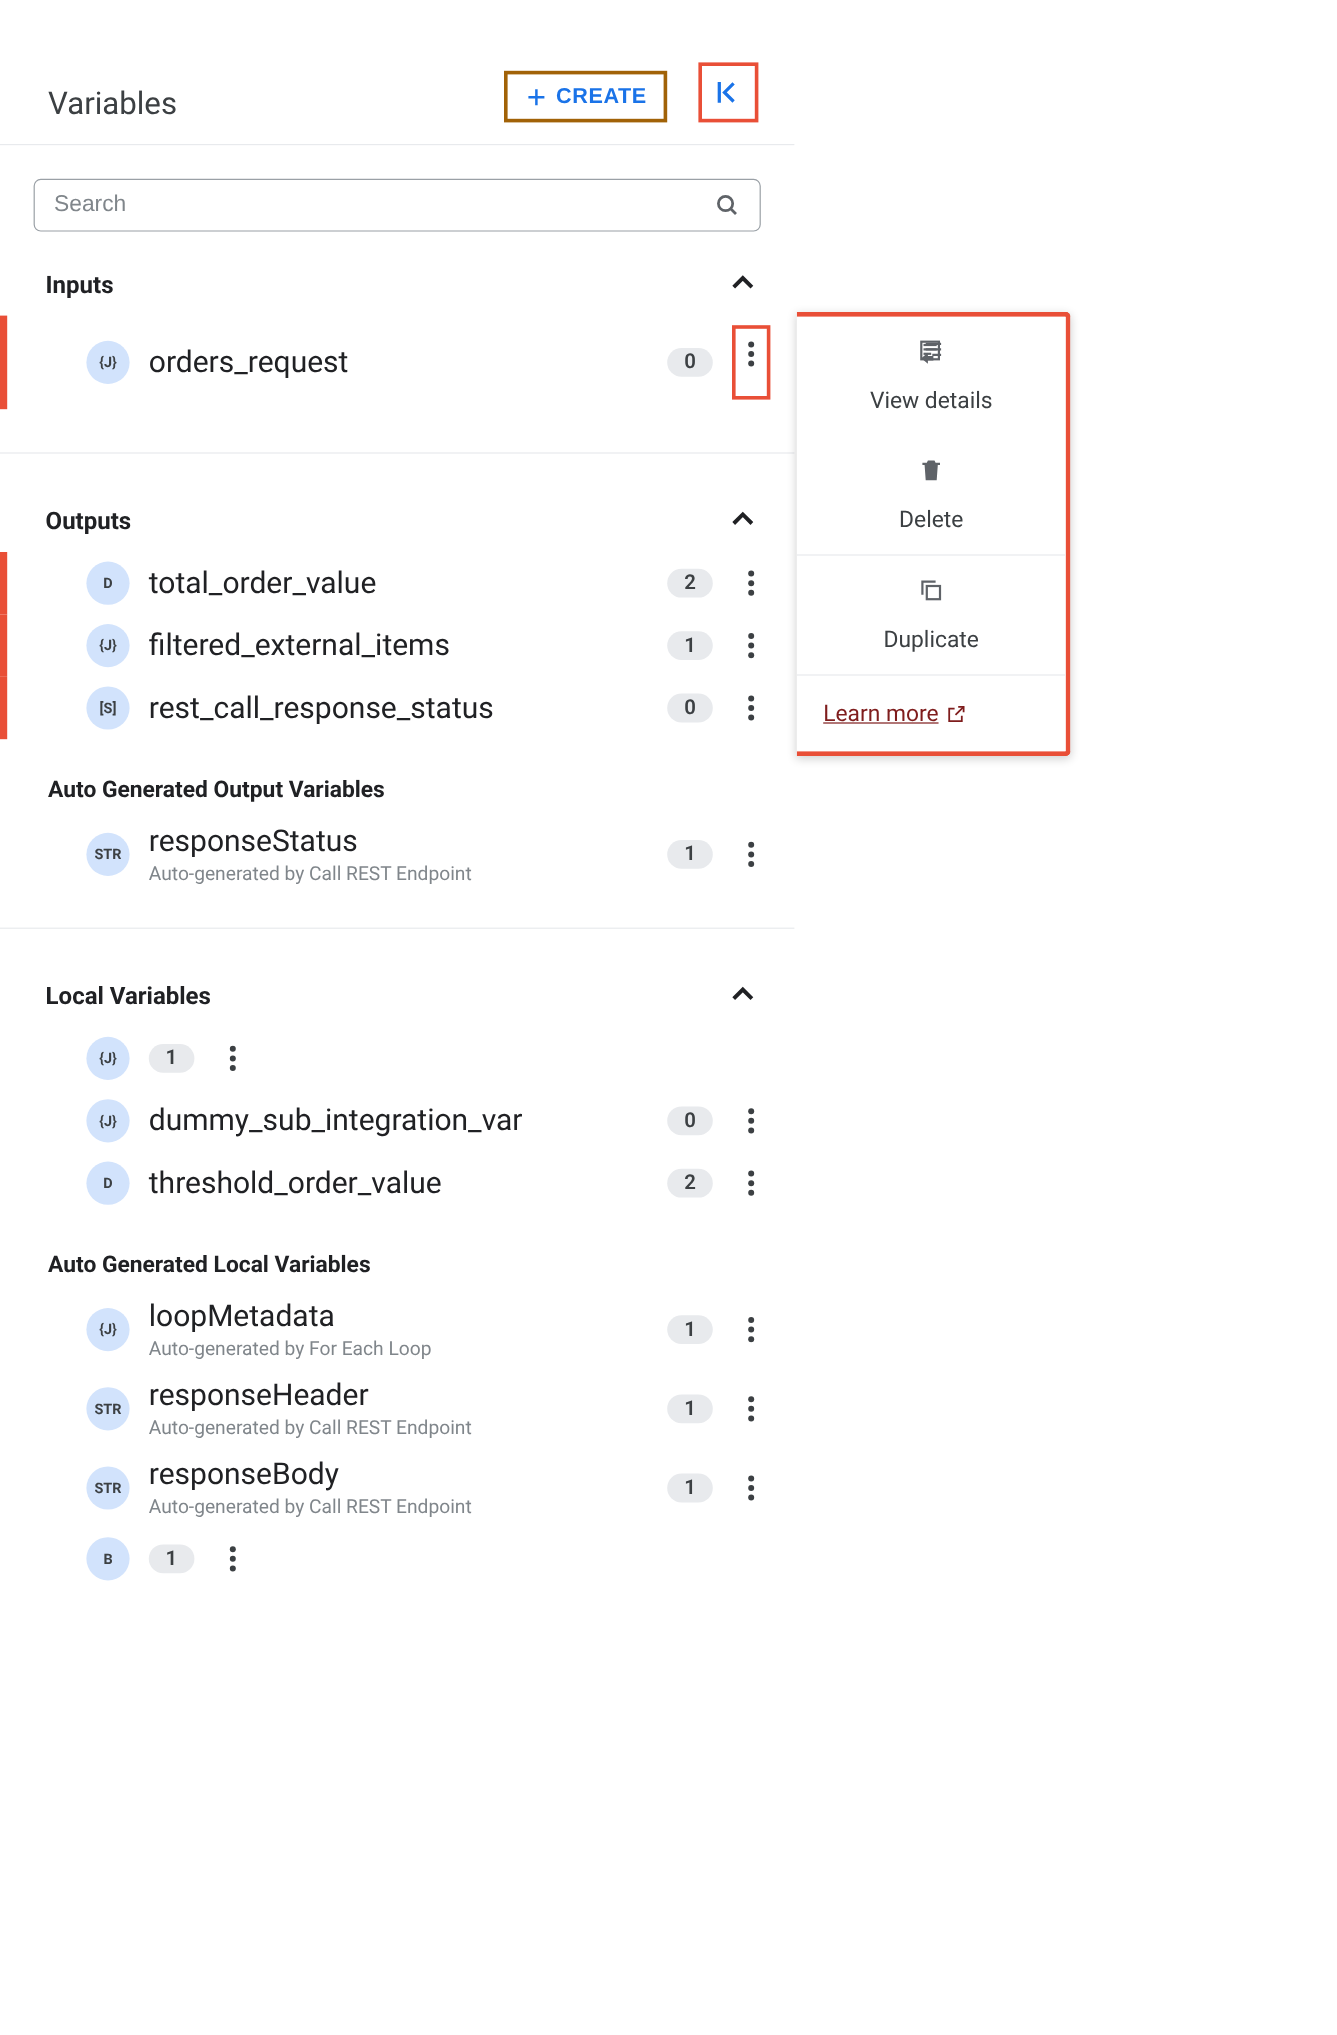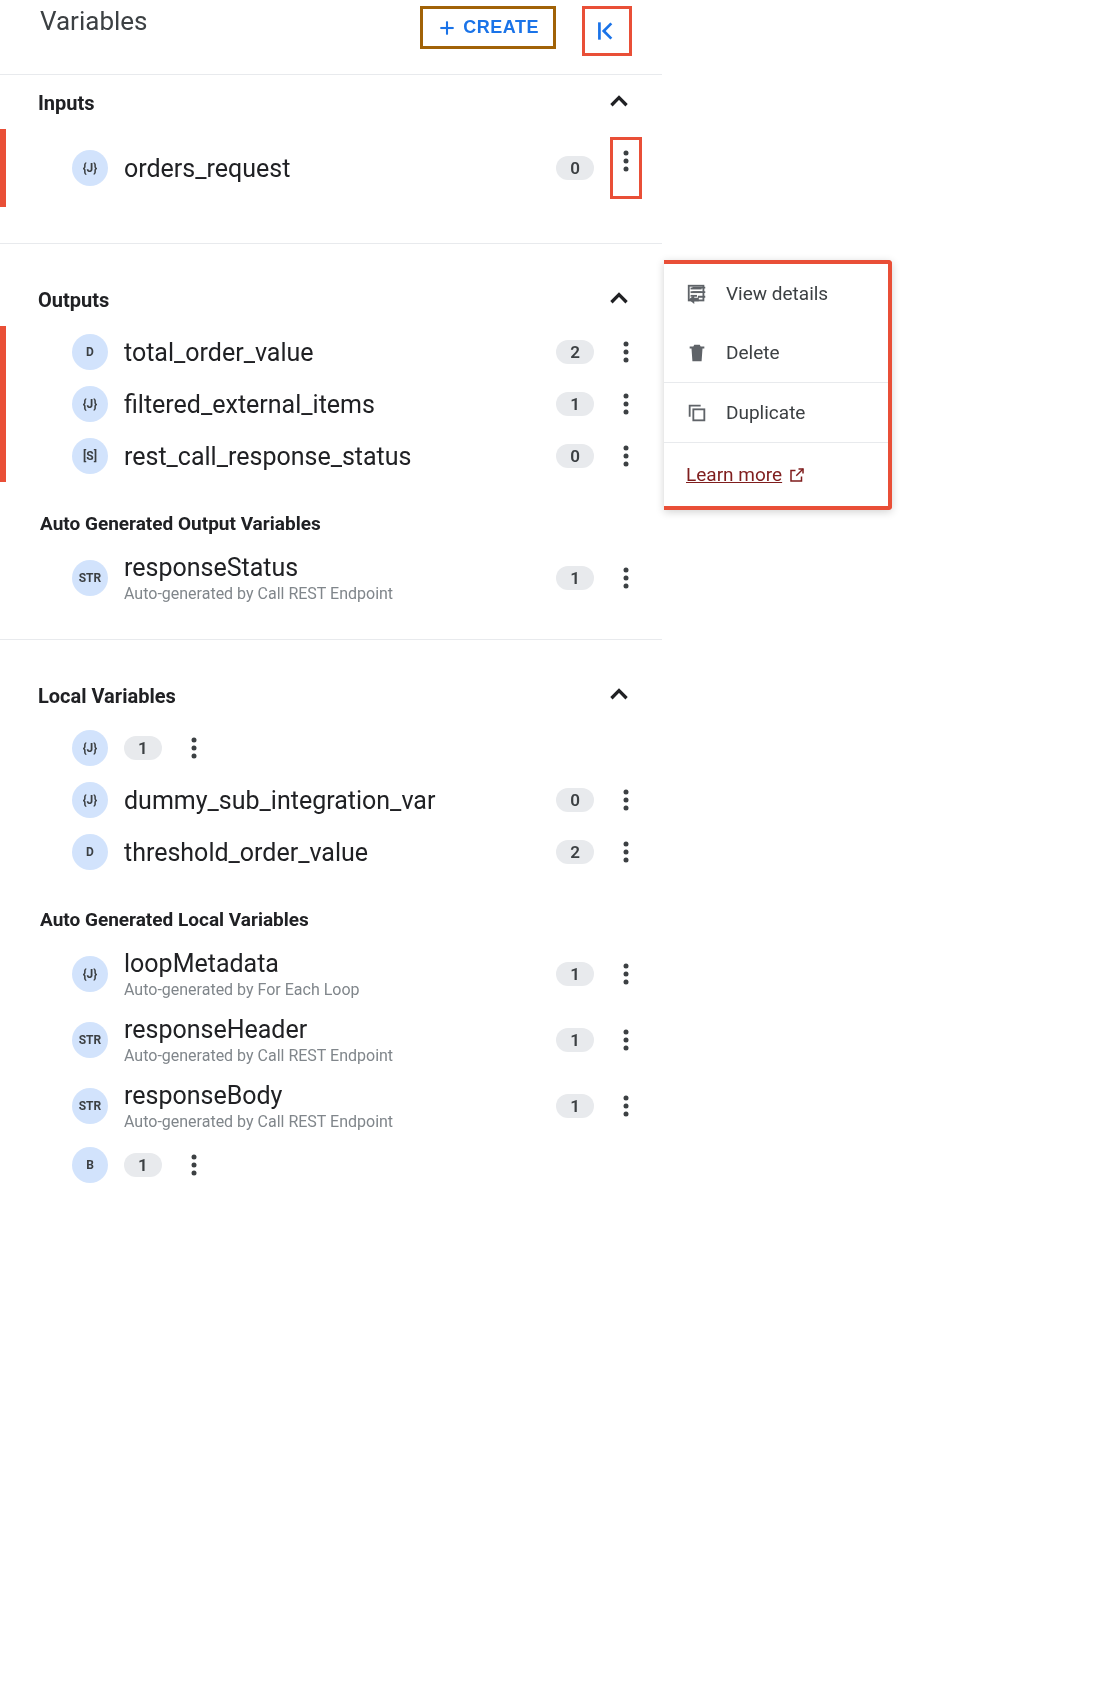--- a/index.html
+++ b/index.html
@@ -5,23 +5,24 @@
   * { box-sizing: border-box; margin: 0; padding: 0; }
   body {
     font-family: -apple-system, BlinkMacSystemFont, "Segoe UI", Roboto, Arial, sans-serif;
     background: #fff;
     color: #202124;
     width: 1114px;
   }
   .panel { width: 662px; }
   .header {
     display: flex;
-    align-items: flex-start;
+    align-items: flex-end;
     padding: 6px 30px 18px 40px;
     border-bottom: 1px solid #e8eaed;
+    margin-top: 46px;
   }
   .title {
     font-size: 26px;
     font-weight: 400;
     color: #3c4043;
     flex: 1;
   }
   .create-btn {
     display: inline-flex;
     align-items: center;
@@ -160,20 +161,21 @@
     border-radius: 0 4px 4px 0;
   }
   .menu-item {
     display: flex;
     align-items: center;
     gap: 18px;
     padding: 18px 22px;
     font-size: 19px;
     color: #3c4043;
     cursor: pointer;
+    flex-direction: column;
   }
   .menu-item svg { color: #5f6368; }
   .menu-divider { height: 1px; background: #e8eaed; }
   .menu-link {
     display: flex;
     align-items: center;
     gap: 6px;
     padding: 20px 22px;
     color: #7f1d1d;
     font-size: 19px;
@@ -196,20 +198,29 @@
       <span>CREATE</span>
     </button>
     <button class="collapse-btn">
       <svg width="26" height="26" viewBox="0 0 24 24" fill="none" stroke="currentColor" stroke-width="2.5">
           <line x1="5" y1="4" x2="5" y2="20"></line>
           <polyline points="16 5 9 12 16 19"></polyline>
         </svg>
     </button>
   </div>
 
+  <div class="search-wrap">
+    <div class="search-box">
+      <input class="search-input" placeholder="Search" style="">
+      <svg class="search-icon" width="22" height="22" viewBox="0 0 24 24" fill="none" stroke="currentColor" stroke-width="2.5">
+          <circle cx="10.5" cy="10.5" r="6.5"></circle>
+          <line x1="20" y1="20" x2="15.2" y2="15.2"></line>
+        </svg>
+    </div>
+  </div>
 
   <div class="section-hdr">
     <div class="section-title">Inputs</div>
     <svg class="chevron" width="26" height="26" viewBox="0 0 24 24" fill="none" stroke="currentColor" stroke-width="3">
         <polyline points="5 15 12 8 19 15"></polyline>
       </svg>
   </div>
 
   <div class="var-row highlighted">
     <span class="type-chip">{J}</span>

